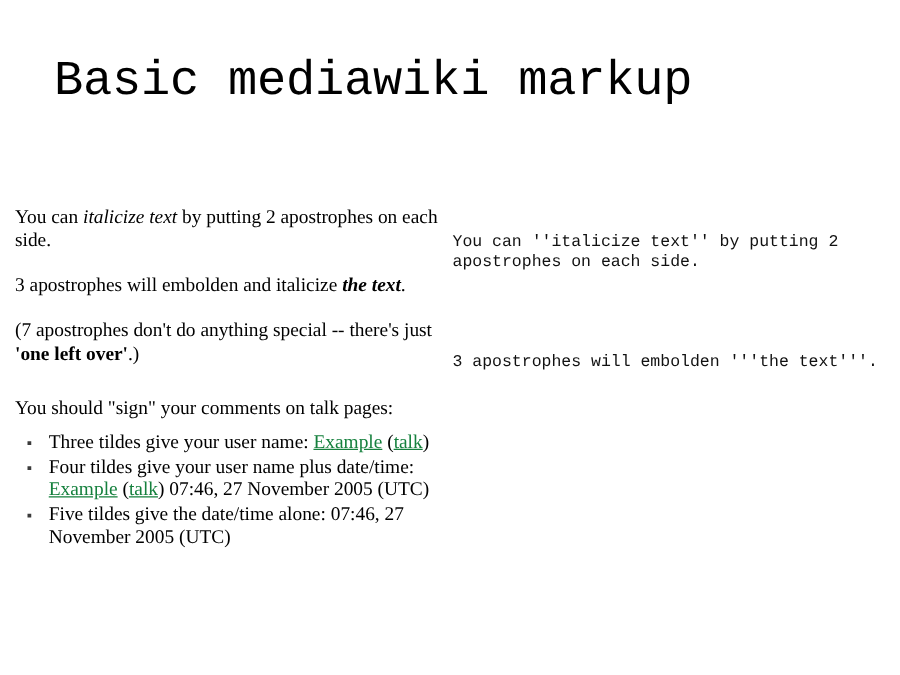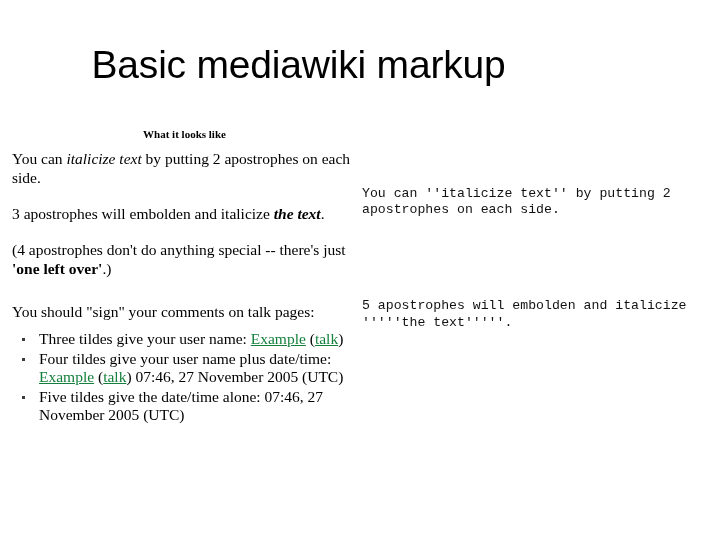--- a/index.html
+++ b/index.html
@@ -16,21 +16,21 @@
     color: #000000;
   }
 
   
   .slide-title {
     position: absolute;
     left: 0;
     top: 42px;
     width: 597px;
     text-align: center;
-    font-family: Liberation Sans, sans-serif;
+    font-family: Liberation Mono, monospace;
     font-weight: 300;
     font-size: 39px;
     line-height: 46px;
     letter-spacing: -0.2px;
     color: #000000;
     white-space: nowrap;
   }
 
   
   .columns {
@@ -57,21 +57,21 @@
     text-align: center;
     font-family: "Liberation Serif", serif;
     font-weight: bold;
     font-size: 11px;
     line-height: 13px;
     color: #000000;
   }
 
   
   .rendered {
-    margin-top: 8px;
+    margin-top: 36px;
     font-family: "Liberation Serif", serif;
     font-size: 15.5px;
     line-height: 19px;
     color: #000000;
   }
   .rendered p {
     margin: 0 0 17px 0;
   }
   .rendered p.tight {
     margin-bottom: 14px;
@@ -122,30 +122,29 @@
 </style>
 </head>
 <body>
 
 <div class="slide-title">Basic mediawiki markup</div>
 
 <div class="columns">
 
   <div class="col-left">
 
-    <div class="col-header">What it looks like</div>
 
     <div class="rendered">
 
       <p><span>You can </span><span class="it">italicize text</span><span> by putting 2 apostrophes on each side.</span></p>
 
 
       <p><span>3 apostrophes will embolden and italicize </span><span class="bdit">the text</span><span>.</span></p>
 
-      <p class="tight"><span>(4 apostrophes don't do anything special -- there's just </span><span class="bd">'one left over'</span><span>.)</span></p>
+      <p class="tight"><span>(7 apostrophes don't do anything special -- there's just </span><span class="bd">'one left over'</span><span>.)</span></p>
 
       <p style="margin-bottom:9px;margin-top:24px;">You should "sign" your comments on talk pages:</p>
 
       <ul>
 
         <li><span>Three tildes give your user name: </span><a class="wlink" href="#">Example</a><span> (</span><a class="wlink" href="#">talk</a><span>)</span></li>
 
         <li><span>Four tildes give your user name plus date/time: </span><a class="wlink" href="#">Example</a><span> (</span><a class="wlink" href="#">talk</a><span>) </span><span>07:46, 27 November 2005 (UTC)</span></li>
 
         <li><span>Five tildes give the date/time alone: 07:46, 27 November 2005 (UTC)</span></li>
@@ -154,22 +153,22 @@
     </div>
   </div>
 
   <div class="col-right">
 
 
     <div class="source">
 
       <div class="blk">You can ''italicize text'' by putting 2 apostrophes on each side.</div>
 
+      <div class="blk">3 apostrophes will embolden '''the text'''.</div>
 
-      <div class="blk">5 apostrophes will embolden and italicize '''''the text'''''.</div>
 
 
       
 
     </div>
   </div>
 
 </div>
 
 </body></html>

